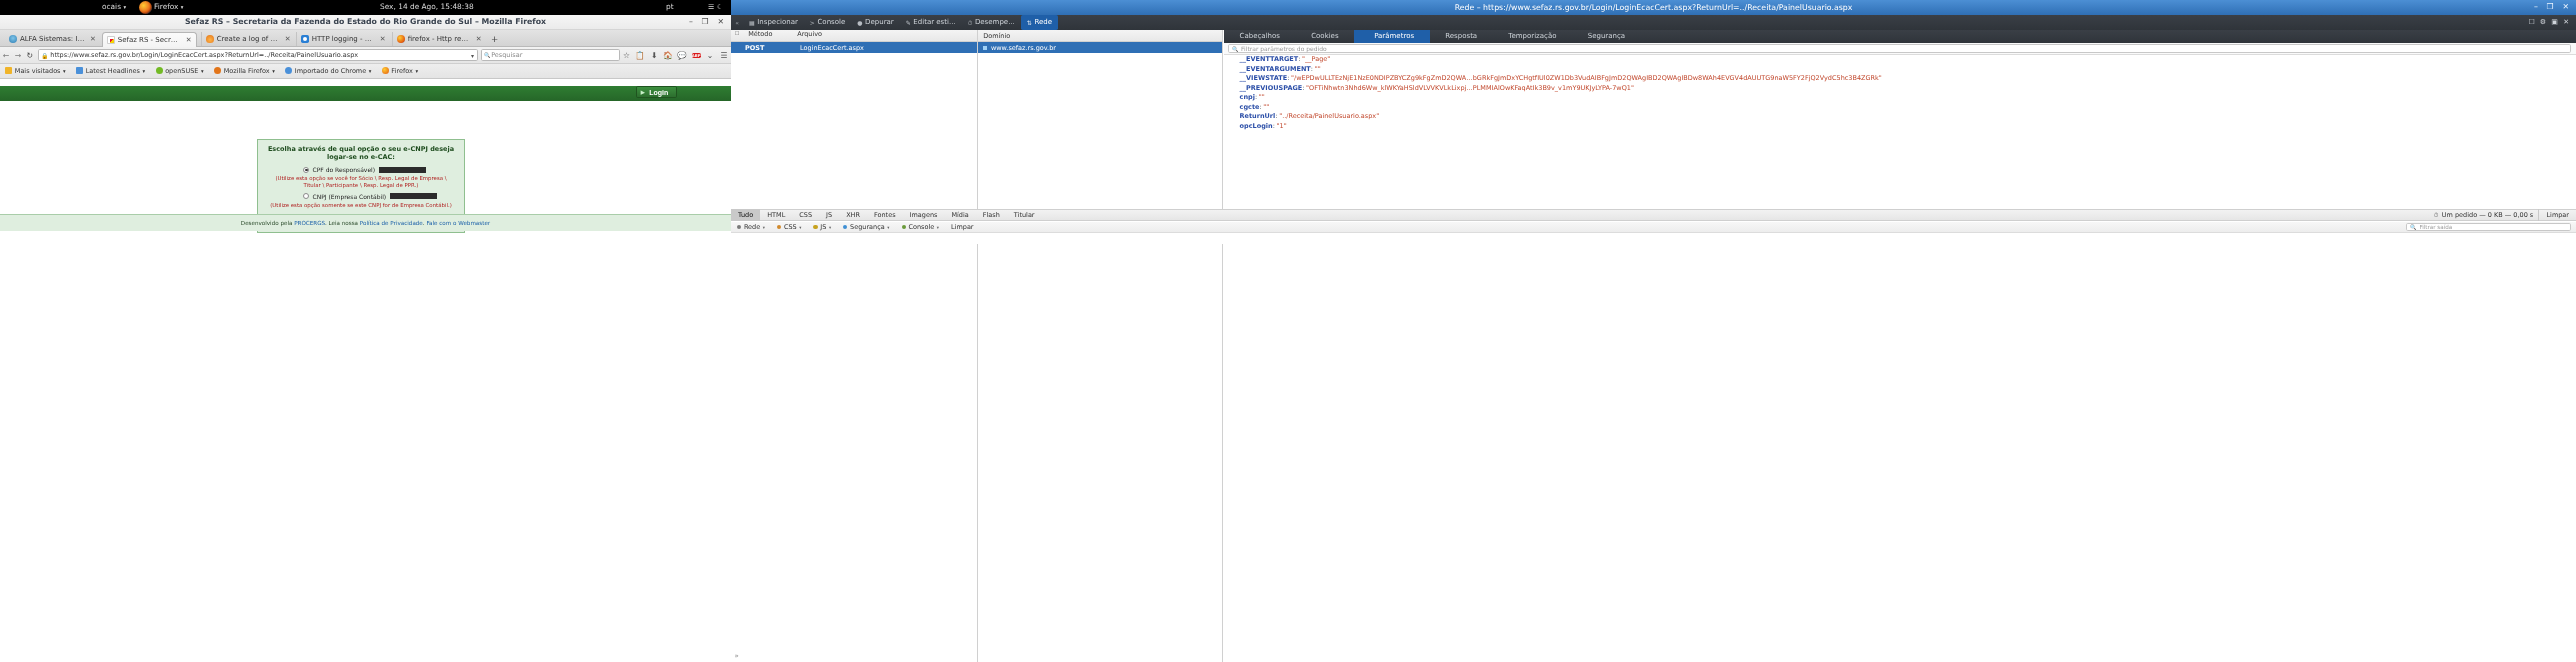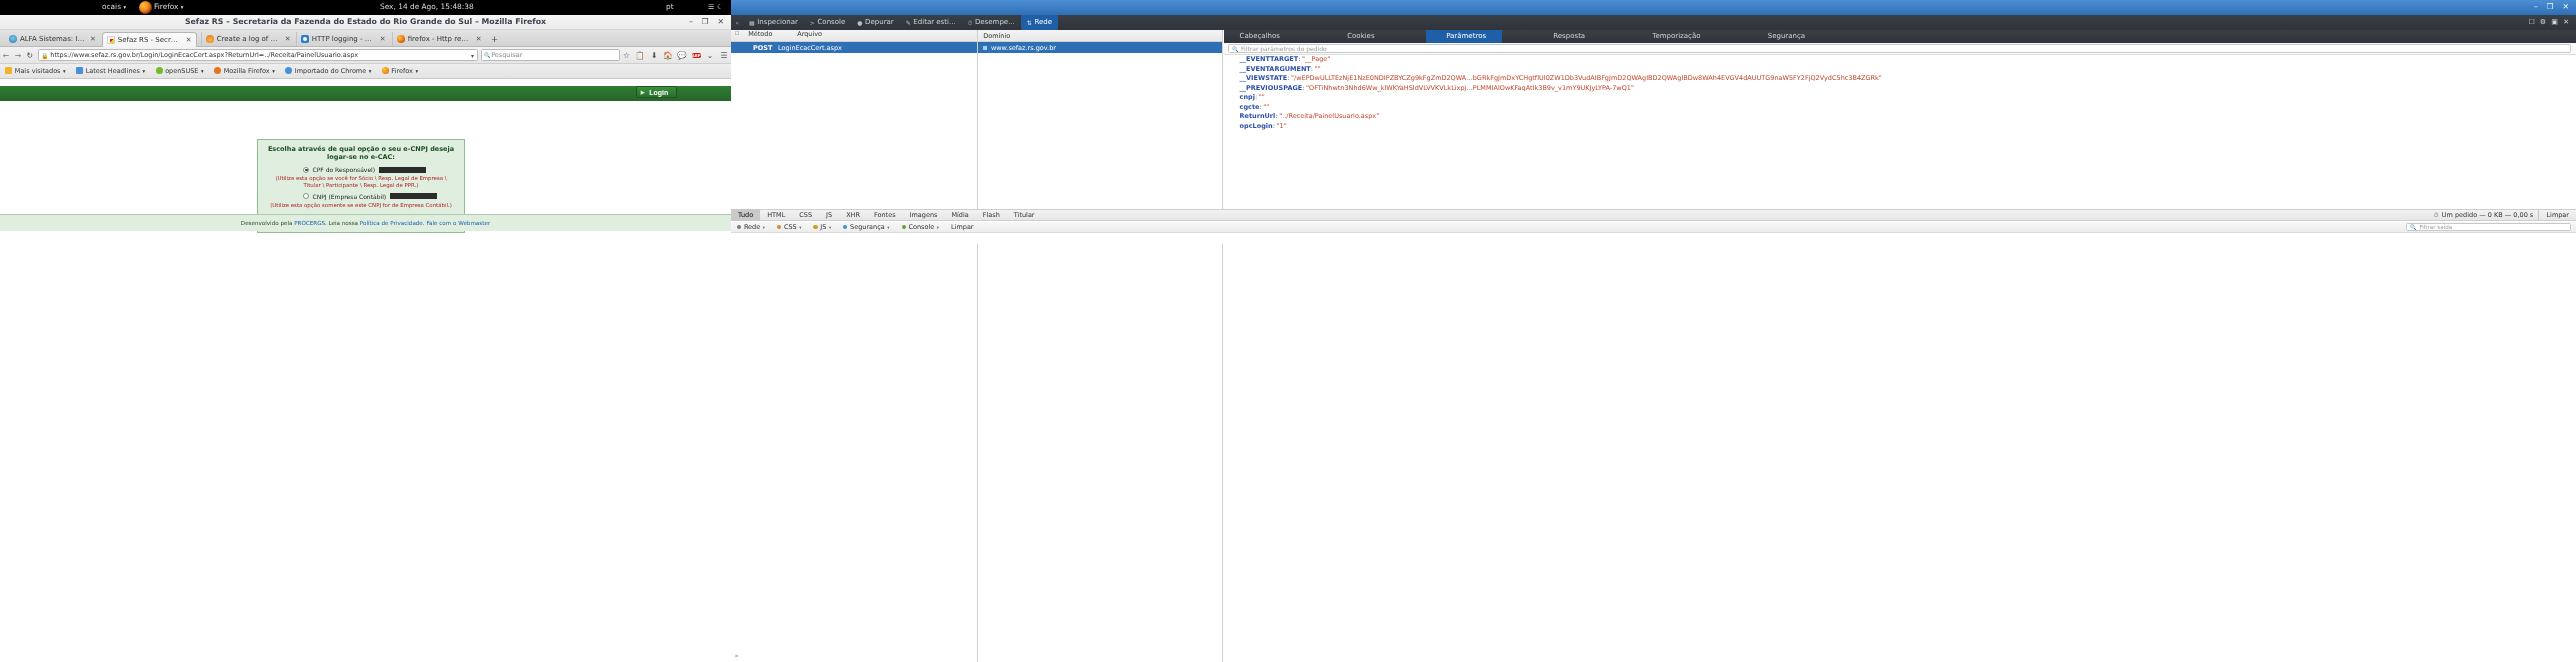--- a/index.html
+++ b/index.html
@@ -229,21 +229,21 @@
   .req-h-check { width: 12px; text-align: center; font-size: 5.2px; color: #666; }
   .req-h-col { padding: 0 5.2px; }
   .req-list {
     position: absolute; left: 0; top: 12px; width: 247px; bottom: 0;
     border-right: 0.9px solid #d0d0d0; background: #fff;
   }
   .req-row {
     height: 11.3px; display: flex; align-items: center;
     background: #2f6fb5; color: #ffffff; font-size: 6.5px;
   }
-  .req-method { width: 47px; padding-left: 22px; font-weight: bold; }
+  .req-method { width: 69px; padding-left: 14px; font-weight: bold; }
   .req-file { flex: 1; }
 
   
   .dom-header {
     position: absolute; left: 247px; top: 0; width: 245px; height: 12px;
     background: linear-gradient(#f4f4f4, #e8e8e8);
     border-bottom: 0.9px solid #d0d0d0; border-right: 0.9px solid #d0d0d0;
     display: flex; align-items: center; font-size: 6.5px; color: #333; padding-left: 5.2px;
   }
   .dom-list { position: absolute; left: 247px; top: 12px; width: 245px; bottom: 0; border-right: 0.9px solid #d0d0d0; }
@@ -253,21 +253,21 @@
   }
   .dom-sq { width: 4.3px; height: 4.3px; background: #9fd0f5; }
 
   
   .details {
     position: absolute; left: 493px; top: 0; right: 0; bottom: 0; background: #fff;
   }
   .det-tabs {
     position: absolute; left: 0; top: 0; right: 0; height: 13px;
     background: linear-gradient(#3a3f46, #2f343a);
-    display: flex; align-items: center; font-size: 7px; color: #cfd4da; gap: 36px;
+    display: flex; align-items: center; font-size: 7px; color: #cfd4da;
   }
   .det-tab { padding: 0 15.6px; height: 13px; line-height: 13px; white-space: nowrap; }
   .det-tab.active { background: #1f5fa8; color: #fff; padding-left: 20px; }
   .det-filter {
     position: absolute; left: 0; top: 13px; right: 0; height: 12px;
     background: #fafafa; border-bottom: 0.9px solid #dcdcdc;
     display: flex; align-items: center; padding-left: 3.5px;
   }
   .det-filter-box {
     height: 9.5px; flex: 1; margin-right: 5.2px;
@@ -481,20 +481,21 @@
         </div>
       </div>
 
     </div>
   </div>
 </div>
 
 <div class="right-window">
 
   <div class="rw-titlebar">
+    <div class="rw-title">Rede – https://www.sefaz.rs.gov.br/Login/LoginEcacCert.aspx?ReturnUrl=../Receita/PainelUsuario.aspx</div>
     <span class="rw-ctl" style="right:38px;">–</span>
     <span class="rw-ctl" style="right:22.5px;">❐</span>
     <span class="rw-ctl" style="right:7px;">✕</span>
   </div>
 
   <div class="dt-toolbar">
     <span class="dt-chevron">«</span>
     <span class="dt-tool">
       <span class="dt-tool-ico">▦</span>
       <span>Inspecionar</span>

